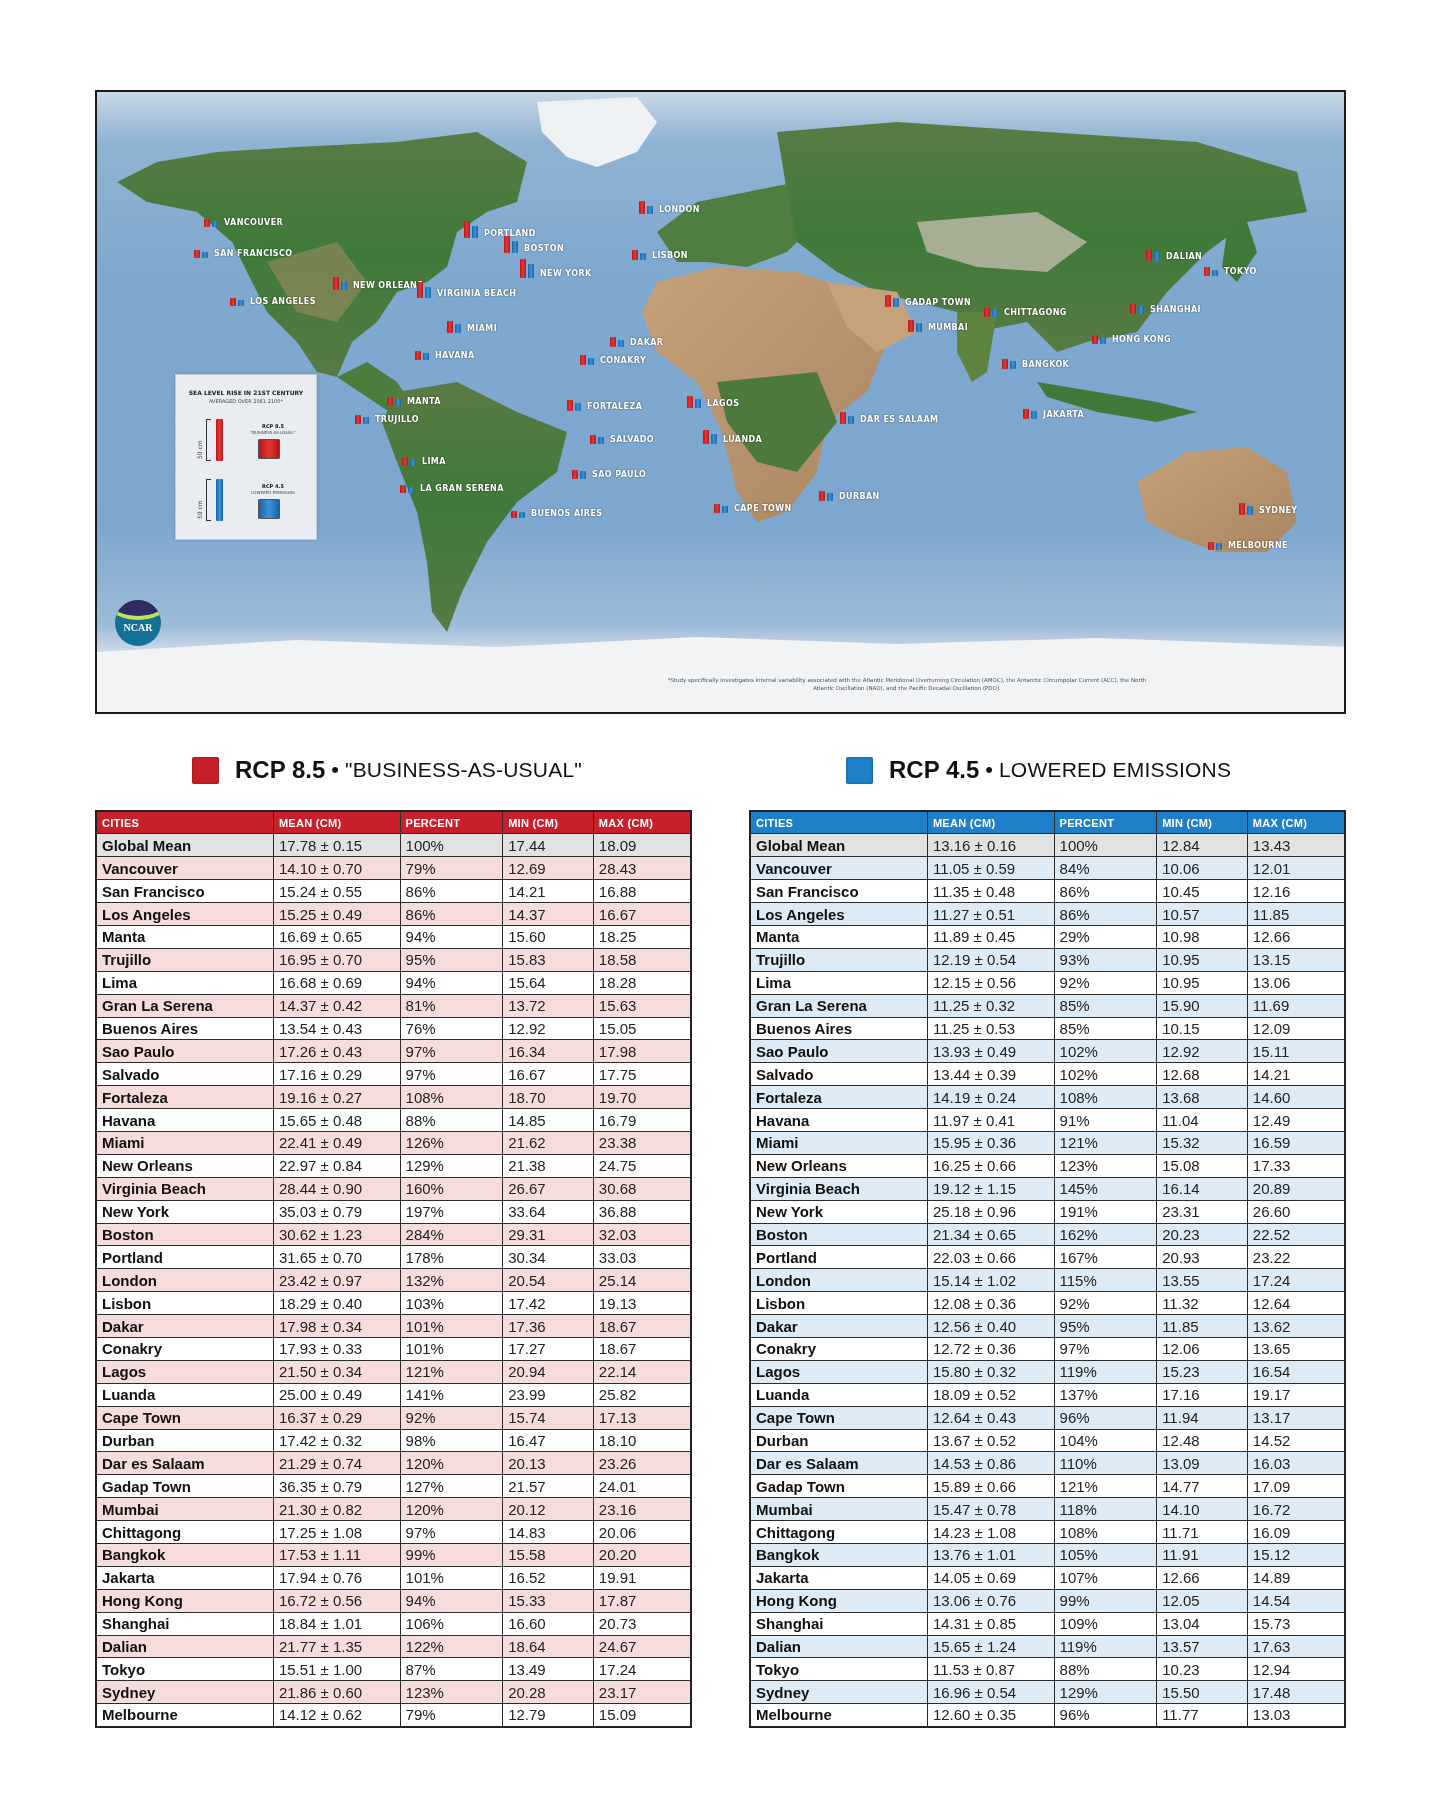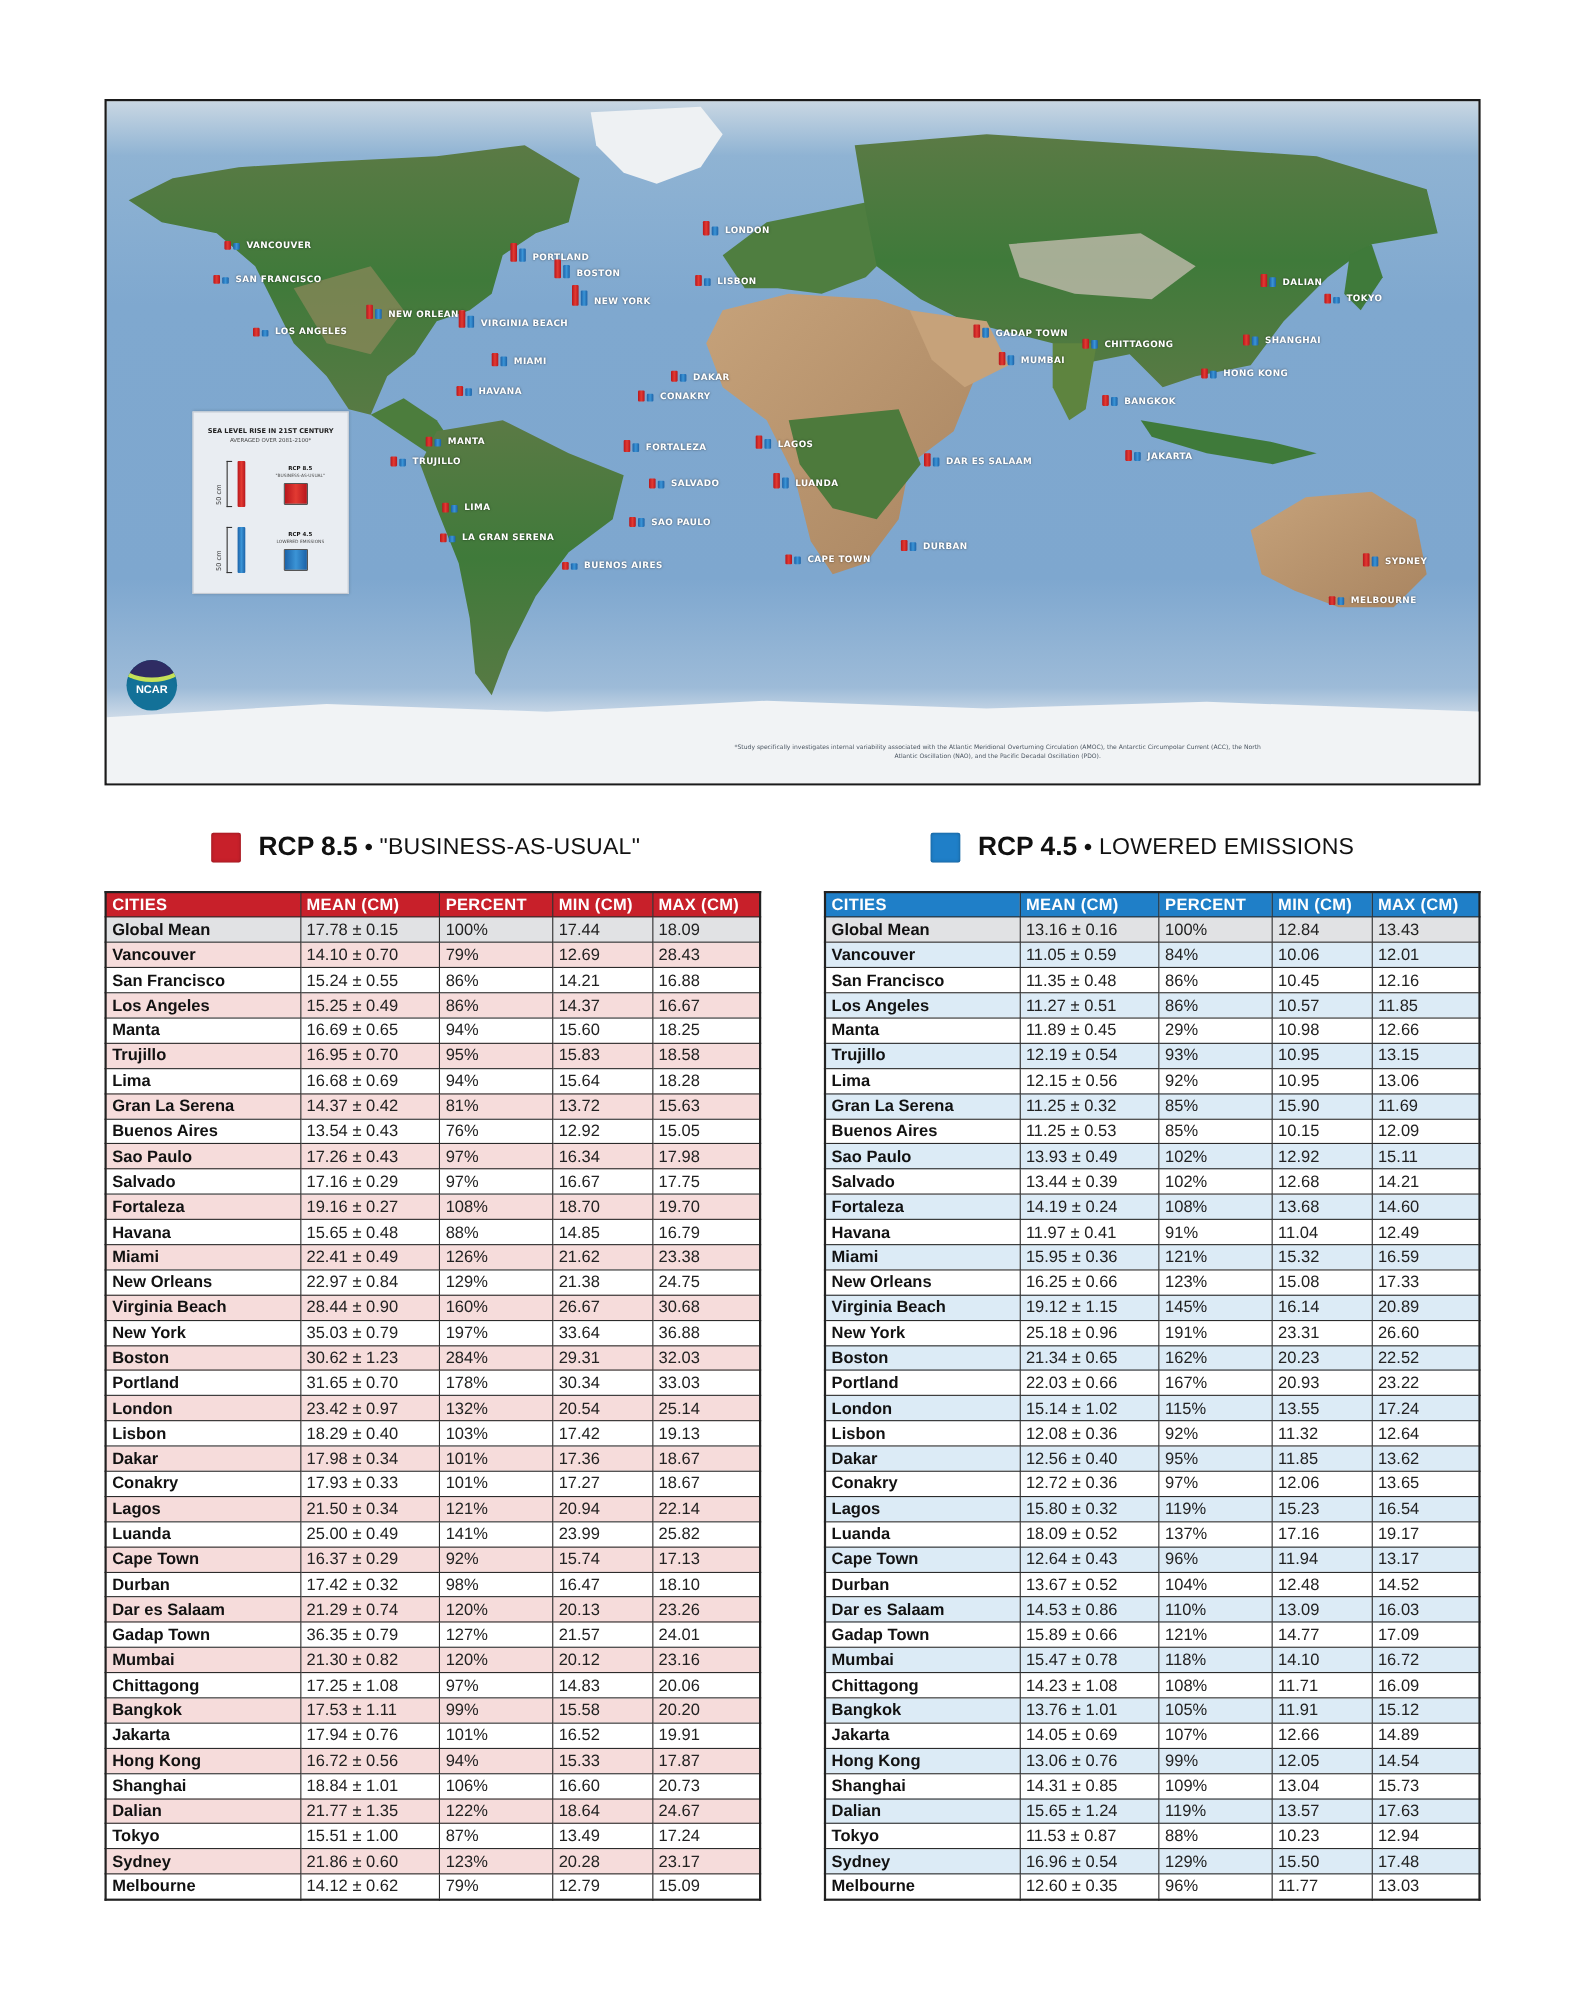--- a/index.html
+++ b/index.html
@@ -38,41 +38,41 @@
 
   #ncar-logo {
     position: absolute; left: 18px; top: 508px; width: 46px; height: 46px; border-radius: 50%;
     background: radial-gradient(circle at 50% 75%, #137198 55%, #0e5e82 100%);
     overflow: hidden; color: #fff; font-size: 10px; font-weight: bold; text-align: center; line-height: 56px;
   }
   #ncar-logo::before {
     content: ""; position: absolute; left: -6px; top: -14px; width: 58px; height: 30px; border-radius: 50%;
     background: #2f2c63; box-shadow: 0 4px 0 #c5e158;
   }
-  #ncar-logo span { position: relative; }
+  #ncar-logo span { position: relative; font-family: Liberation Serif, serif; }
 
   #footnote {
     position: absolute; left: 570px; top: 584px; width: 480px; text-align: center;
     font-size: 5.5px; color: #4a5560; line-height: 8px; font-family: "DejaVu Sans", sans-serif;
   }
 
   
   .scen-head { position: absolute; top: 752px; height: 36px; display: flex; align-items: center; }
   .scen-sq { width: 27px; height: 27px; border-radius: 2px; margin-right: 16px; box-shadow: inset 0 0 3px rgba(0,0,0,.35); }
   .scen-name { font-size: 24px; font-weight: bold; color: #111; }
   .scen-dot { font-size: 22px; margin: 0 6px; }
   .scen-desc { font-size: 21px; color: #111; letter-spacing: .2px; }
 
   
   table.data {
     position: absolute; top: 810px; border-collapse: collapse; font-size: 15px;
     border: 2px solid #222;
   }
   table.data th, table.data td { border: 1.5px solid #2b2b2b; height: 22.9px; padding: 0 5px; text-align: left; white-space: nowrap; }
-  table.data th { color: #fff; font-weight: bold; font-size: 15px; letter-spacing: .3px; }
+  table.data th { color: #fff; font-weight: bold; font-size: 11px; letter-spacing: .3px; }
   table.data td.city { font-weight: bold; color: #111; }
   table.data td.num { color: #222; }
   #tbl-85 { left: 95px; width: 597px; }
   #tbl-45 { left: 749px; width: 597px; }
   #tbl-85 th { background: #c8202a; }
   #tbl-45 th { background: #1f7fc8; }
   #tbl-85 tbody tr:nth-child(even) td { background: #f6dcdb; }
   #tbl-45 tbody tr:nth-child(even) td { background: #dcebf6; }
   table.data tbody tr:first-child td { background: #e1e2e4 !important; }
   col.c1 { width: 178px; } col.c2 { width: 127px; } col.c3 { width: 103px; } col.c4 { width: 91px; } col.c5 { width: 98px; }

